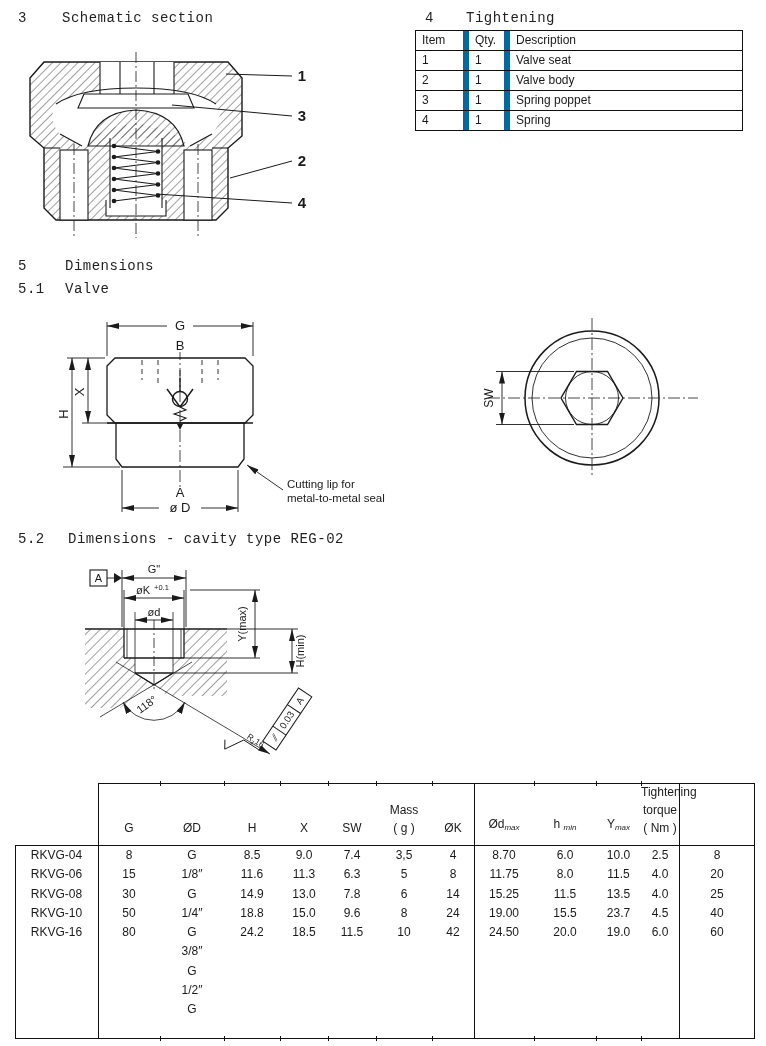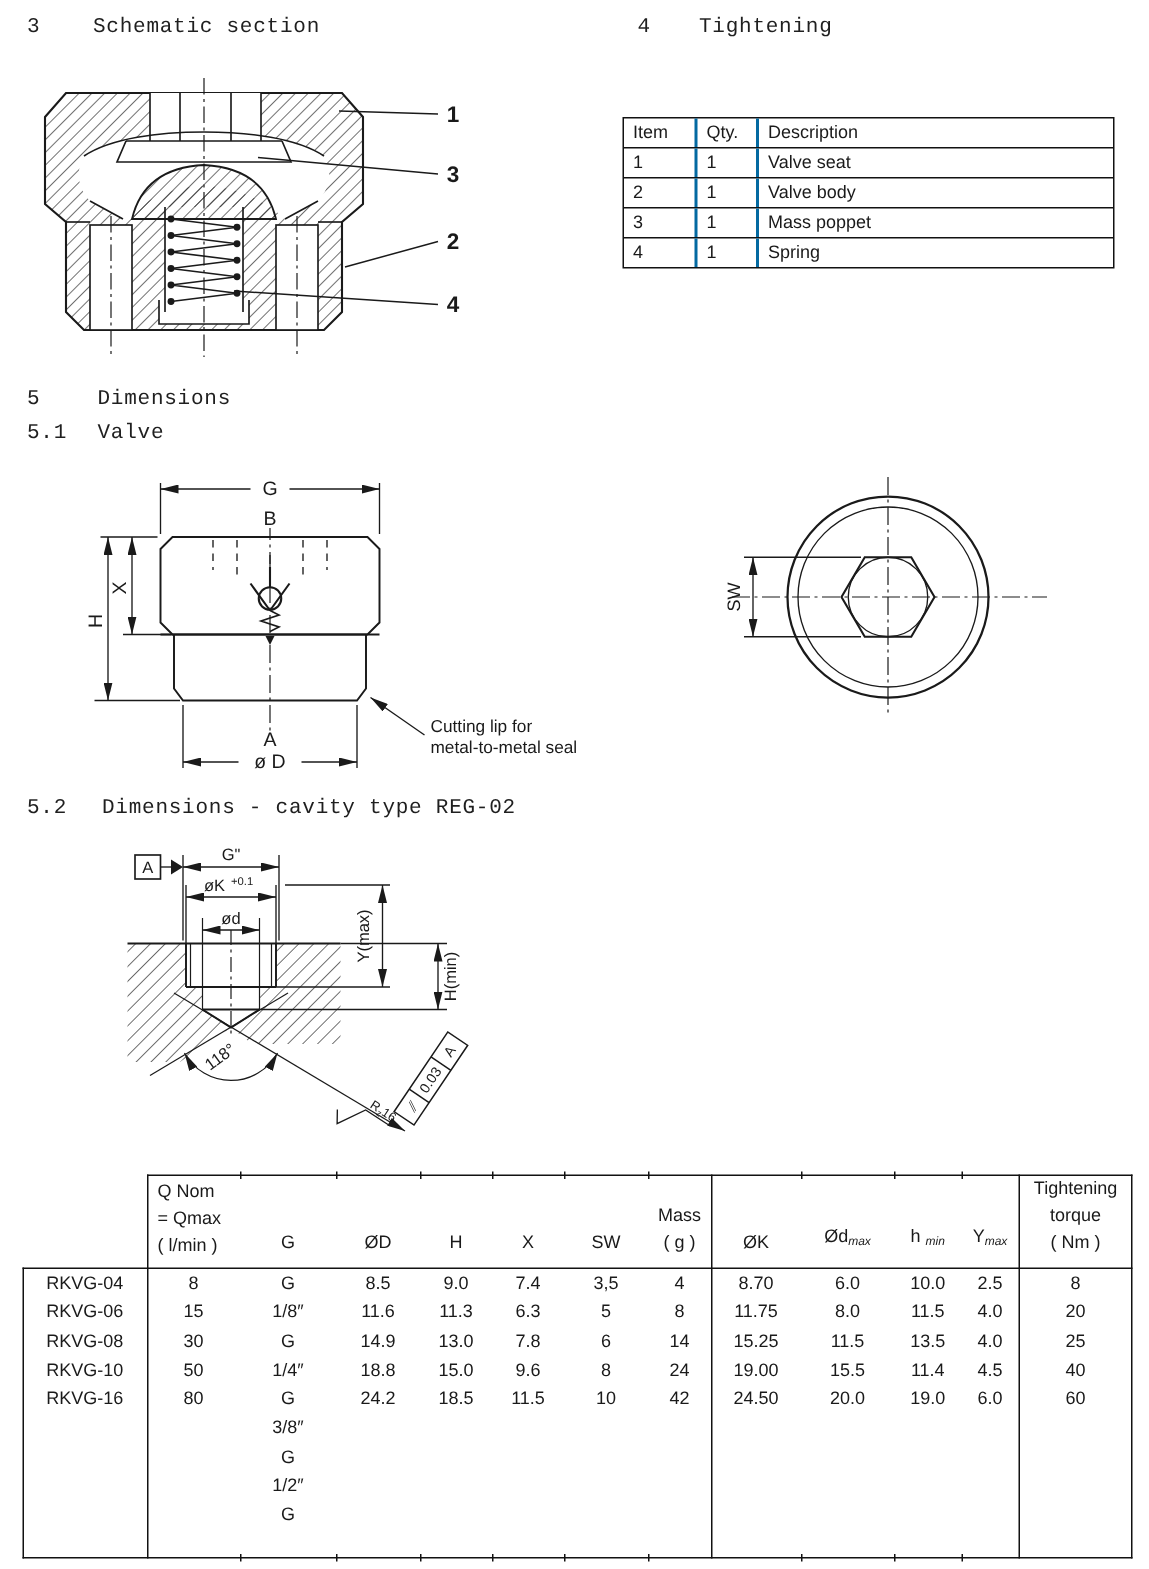--- a/index.html
+++ b/index.html
@@ -2,25 +2,25 @@
 <html><head>
 <meta charset="utf-8">
 <style>
   html,body{margin:0;padding:0;background:#fff;}
   .page{position:relative;width:766px;height:1046px;background:#fff;color:#1a1a1a;
         font-family:"Liberation Sans",sans-serif;overflow:hidden;}
   .hd{position:absolute;font-family:"Liberation Mono","DejaVu Sans Mono",monospace;
       font-size:14px;letter-spacing:0.5px;white-space:pre;color:#1f1f1f;}
   svg{position:absolute;overflow:visible;pointer-events:none;}
   svg text{font-family:"Liberation Sans",sans-serif;fill:#1a1a1a;}
-  .comp{position:absolute;left:415px;top:30px;width:326px;border:1px solid #111;font-size:12px;margin-top:48px;}
+  .comp{position:absolute;left:415px;top:30px;width:326px;border:1px solid #111;font-size:12px;}
   .comp .row{display:grid;grid-template-columns:47px 41px 1fr;height:19px;line-height:19px;}
   .comp .row + .row{border-top:1px solid #111;}
   .comp .cell{padding-left:6px;overflow:hidden;white-space:nowrap;}
-  .comp .cell + .cell{border-left:2px solid #0369a1;}
+  .comp .cell + .cell{border-left:6px solid #0369a1;}
   .spec{position:absolute;left:15px;top:783px;width:740px;height:256px;font-size:12px;}
   .sp-hdr,.sp-row{display:grid;grid-template-columns:83px 62px 64px 56px 48px 48px 56px 42px 60px 62px 45px 38px 76px;}
   .sp-hdr{height:63px;}
   .sp-row{height:19.3px;line-height:19.3px;}
   .sp-row .c{text-align:center;white-space:nowrap;}
   .sp-hdr .c{align-self:end;text-align:center;padding-bottom:16px;line-height:18px;white-space:nowrap;}
   .sp-hdr .c.top{align-self:start;text-align:left;padding:2px 0 0 7px;}
   .sb{font-size:8px;vertical-align:-2px;font-style:italic;}
   .bl{position:absolute;background:#111;}
   .tick{position:absolute;width:1px;height:5px;background:#111;}
@@ -130,21 +130,21 @@
       <div class="cell">Valve seat</div>
     </div>
     <div class="row">
       <div class="cell">2</div>
       <div class="cell">1</div>
       <div class="cell">Valve body</div>
     </div>
     <div class="row">
       <div class="cell">3</div>
       <div class="cell">1</div>
-      <div class="cell">Mass poppet</div>
+      <div class="cell">Spring poppet</div>
     </div>
     <div class="row">
       <div class="cell">4</div>
       <div class="cell">1</div>
       <div class="cell">Spring</div>
     </div>
   </div>
 
   <svg style="left:55px;top:312px" width="350" height="205" viewBox="0 0 350 205">
     <defs>
@@ -302,25 +302,20 @@
         <text x="9" y="-4.5" text-anchor="middle" font-style="italic">⫽</text>
         <text x="31" y="-4.5" text-anchor="middle">0.03</text>
         <text x="54" y="-4.5" text-anchor="middle">A</text>
       </g>
     </g>
   </svg>
 
   <div class="spec">
     <div class="sp-hdr">
       <div class="c"></div>
-      <div class="c top">
-        <div>Q  Nom</div>
-        <div>=  Qmax</div>
-        <div>( l/min )</div>
-      </div>
       <div class="c">G</div>
       <div class="c">ØD</div>
       <div class="c">H</div>
       <div class="c">X</div>
       <div class="c">SW</div>
       <div class="c">
         <div>Mass</div>
         <div>( g )</div>
       </div>
       <div class="c">ØK</div>
@@ -383,21 +378,21 @@
         <div class="c">RKVG-10</div>
         <div class="c">50</div>
         <div class="c">1/4″</div>
         <div class="c">18.8</div>
         <div class="c">15.0</div>
         <div class="c">9.6</div>
         <div class="c">8</div>
         <div class="c">24</div>
         <div class="c">19.00</div>
         <div class="c">15.5</div>
-        <div class="c">11.4</div>
+        <div class="c">23.7</div>
         <div class="c">4.5</div>
         <div class="c">40</div>
       </div>
     <div class="sp-row">
         <div class="c">RKVG-16</div>
         <div class="c">80</div>
         <div class="c">G</div>
         <div class="c">24.2</div>
         <div class="c">18.5</div>
         <div class="c">11.5</div>

